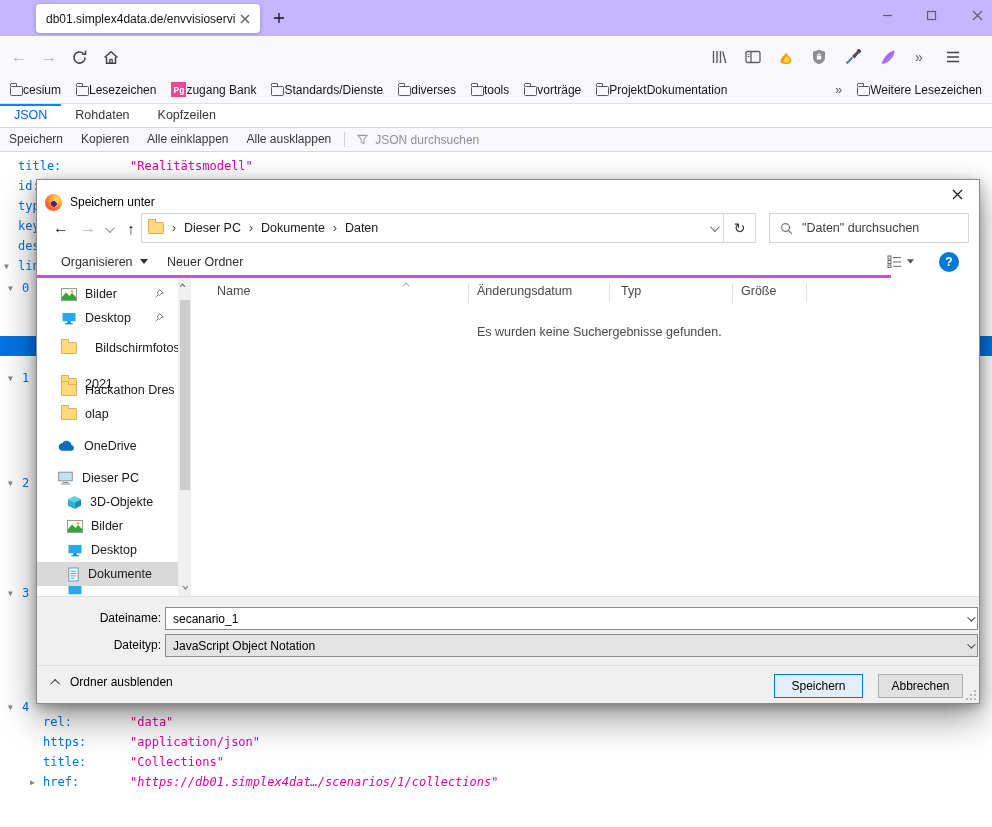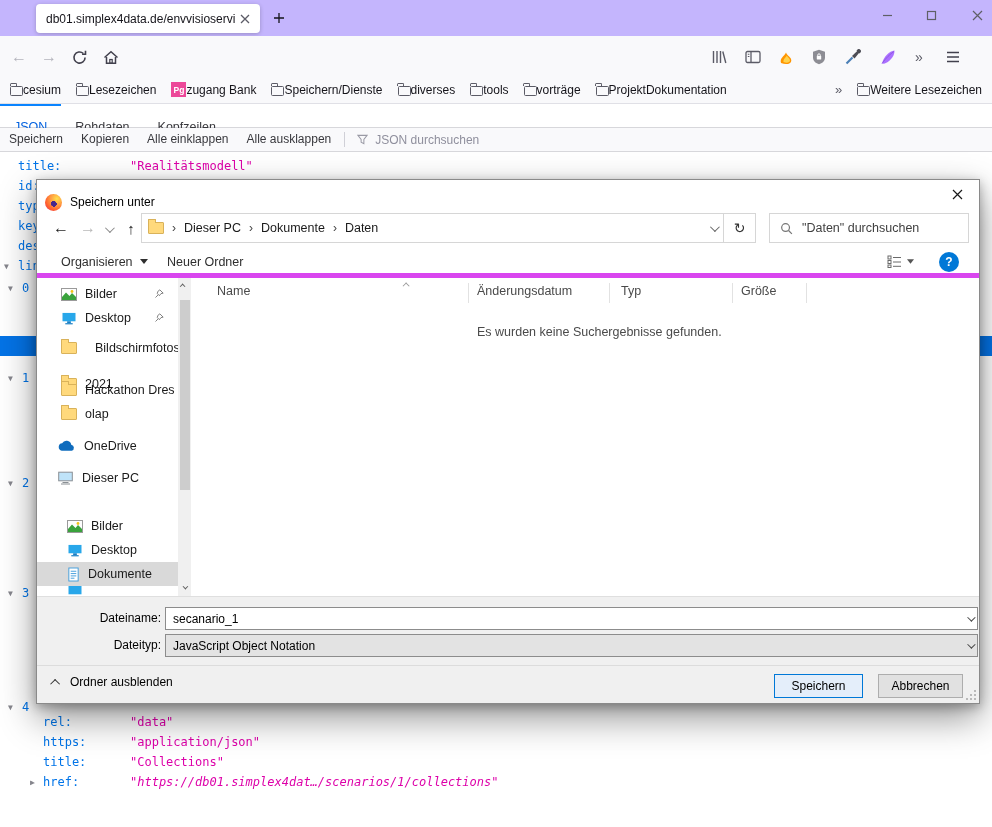--- a/index.html
+++ b/index.html
@@ -25,21 +25,21 @@
                   border-bottom:1px solid #e0e0e6; display:flex; align-items:center; padding:0 10px; gap:15px; }
   .bm { display:flex; align-items:center; white-space:nowrap; color:#15141a; }
   .bm-folder { width:13px; height:10px; border:1.2px solid #5b5b66; border-radius:1.5px; position:relative; margin-top:2px;}
   .bm-folder::before { content:""; position:absolute; top:-3.4px; left:-1.2px; width:5px; height:2px;
                        border:1.2px solid #5b5b66; border-bottom:none; border-radius:1.5px 1.5px 0 0; }
   .pg-badge { width:15px; height:15px; background:#ec4899; color:#fff; border-radius:0;
               font-size:8.5px; font-weight:bold; display:flex; align-items:center; justify-content:center; }
 
   
   .jv-tabs { left:0; top:104px; width:992px; height:24px; background:#fff; border-bottom:1px solid #d7d7db; display:flex; }
-  .jv-tab { padding:12px 14px; line-height:22px; font-size:12.5px; color:#38383d; }
+  .jv-tab { padding:0 14px; line-height:22px; font-size:12.5px; color:#38383d; }
   .jv-tab.active { color:#0060df; box-shadow:inset 0 2px 0 #0a84ff; }
   .jv-toolbar { left:0; top:128px; width:992px; height:24px; background:#f9f9fb; border-bottom:1px solid #d7d7db;
                 display:flex; align-items:center; }
   .jv-btn { padding:0 9px; font-size:12px; color:#38383d; line-height:23px; }
   .jv-divider { width:1px; height:15px; background:#d0d0d7; margin:0 4px; }
   .jv-search { display:flex; align-items:center; gap:7px; margin-left:8px; color:#8f8f9d; font-size:12px; }
   .jrow { position:absolute; height:20px; line-height:20px; font-family:"DejaVu Sans Mono", monospace; font-size:12px; white-space:nowrap; }
   .jkey { color:#0074e8; } .jval { color:#dd00a9; }
   .jtri { color:#85858c; font-size:8px; }
   .bluebar { left:0; top:336px; width:992px; height:20px; background:#0473e6; }
@@ -56,21 +56,21 @@
   .crumb-sep { color:#444; font-size:12px; }
   .win-folder { width:16px; height:12px; background:#ffd97c; border:1px solid #d9b25a; border-radius:1px; position:relative; flex:none; }
   .win-folder::before { content:""; position:absolute; top:-3.6px; left:-1px; width:6px; height:3px; background:#ffd97c;
                         border:1px solid #d9b25a; border-bottom:none; border-radius:1px 1px 0 0; }
   .chev { display:inline-block; width:7px; height:7px; border-right:1.4px solid #555; border-bottom:1.4px solid #555; }
   .chev.down { transform:rotate(45deg) translateY(-2px); }
   .chev.up { transform:rotate(-135deg) translateY(-2px); }
   .boxbtn { border:1px solid #d6d6d6; background:#fff; display:flex; align-items:center; justify-content:center; }
   .searchbox { left:732px; top:33px; width:200px; height:30px; border:1px solid #d6d6d6; background:#fff;
                display:flex; align-items:center; padding:0 10px; gap:9px; color:#3f3f3f; font-size:12.5px; }
-  .cmdbar { left:0; top:66px; width:942px; height:32px; border-bottom:5px solid #d946ef; background:#fff; }
+  .cmdbar { left:0; top:66px; width:854px; height:32px; border-bottom:3px solid #d946ef; background:#fff; }
   .cmditem { position:absolute; top:0; height:31px; display:flex; align-items:center; gap:7px; color:#2f2f2f; font-size:12.5px; }
   .side-item { position:absolute; height:24px; display:flex; align-items:center; gap:8px; font-size:12.5px; color:#1a1a1a; width:141px; }
   .side-item.sel { background:#d9d9d9; }
   .pin { margin-left:auto; margin-right:14px; }
   .scrollbar { left:141px; top:98px; width:13px; height:318px; background:#f0f0f0; }
   .sb-thumb { left:1.5px; top:22px; width:10px; height:190px; background:#cdcdcd; position:absolute; }
   .sb-arrow { position:absolute; left:2px; width:9px; height:9px; color:#5f5f5f; font-size:9px; line-height:9px; }
   .hdr { position:absolute; top:104px; font-size:12.5px; color:#4a4a4a; }
   .hdr-sep { position:absolute; top:103px; width:1px; height:20px; background:#e2e2e2; }
   .bottom-panel { left:0; top:416px; width:942px; height:107px; background:#f0f0f0; border-top:1px solid #dfdfdf; }
@@ -204,21 +204,21 @@
     <span class="bm">
         <span class="bm-folder"></span>
         <span>Lesezeichen</span>
       </span>
     <span class="bm">
         <span class="pg-badge">Pg</span>
         <span>zugang Bank</span>
       </span>
     <span class="bm">
         <span class="bm-folder"></span>
-        <span>Speichern/Dienste</span>
+        <span>Standards/Dienste</span>
       </span>
     <span class="bm">
         <span class="bm-folder"></span>
         <span>diverses</span>
       </span>
     <span class="bm">
         <span class="bm-folder"></span>
         <span>tools</span>
       </span>
     <span class="bm">
@@ -426,20 +426,28 @@
         </svg>
       <span>OneDrive</span>
     </div>
     <div class="side-item" style="left:0;top:286px;">
       <svg style="margin-left:20px;" width="17" height="14" viewBox="0 0 16 14">
           <rect x="1.2" y="1.2" width="13.6" height="8.6" fill="#bfe3f9" stroke="#8a8f94"></rect>
           <rect x="5" y="11" width="6" height="1" fill="#8a8f94"></rect>
           <rect x="3.5" y="12.5" width="9" height="1" fill="#8a8f94"></rect>
         </svg>
       <span>Dieser PC</span>
+    </div>
+    <div class="side-item" style="left:0;top:310px;">
+      <svg style="margin-left:30px;" width="15" height="15" viewBox="0 0 16 16">
+          <path d="M8 1l7 3.5L8 8 1 4.5z" fill="#5ad3e8"></path>
+          <path d="M1 4.5L8 8v7l-7-3.5z" fill="#2ab3d4"></path>
+          <path d="M15 4.5L8 8v7l7-3.5z" fill="#1690b8"></path>
+        </svg>
+      <span>3D-Objekte</span>
     </div>
     <div class="side-item" style="left:0;top:334px;">
       <svg style="margin-left:30px;" width="16" height="13" viewBox="0 0 16 13">
           <rect x=".5" y=".5" width="15" height="12" fill="#fdfdfd" stroke="#9a9a9a"></rect>
           <path d="M1 9l4-4.5 3.5 3.5L11 5l4 4v3H1z" fill="#39a23c"></path>
           <circle cx="11" cy="3.5" r="1.4" fill="#f0c419"></circle>
         </svg>
       <span>Bilder</span>
     </div>
     <div class="side-item" style="left:0;top:358px;">

